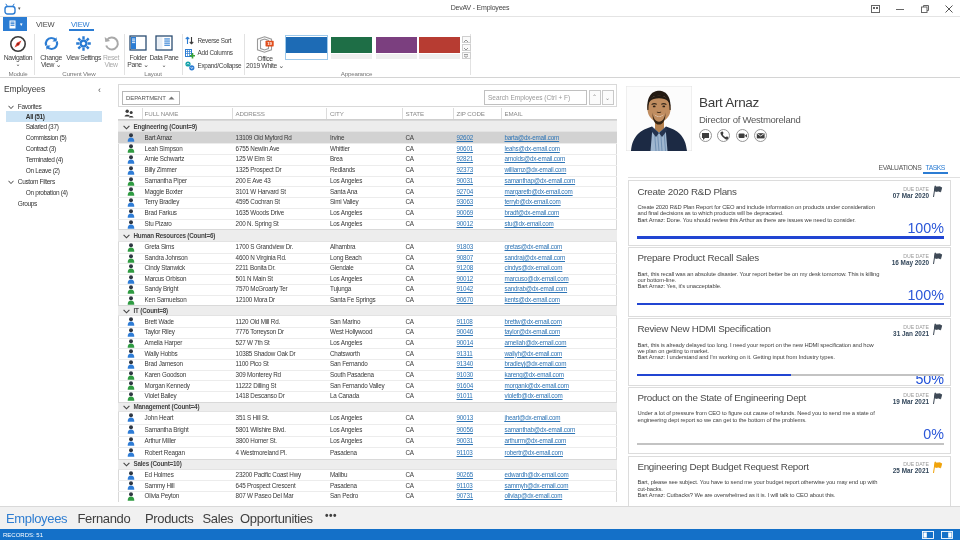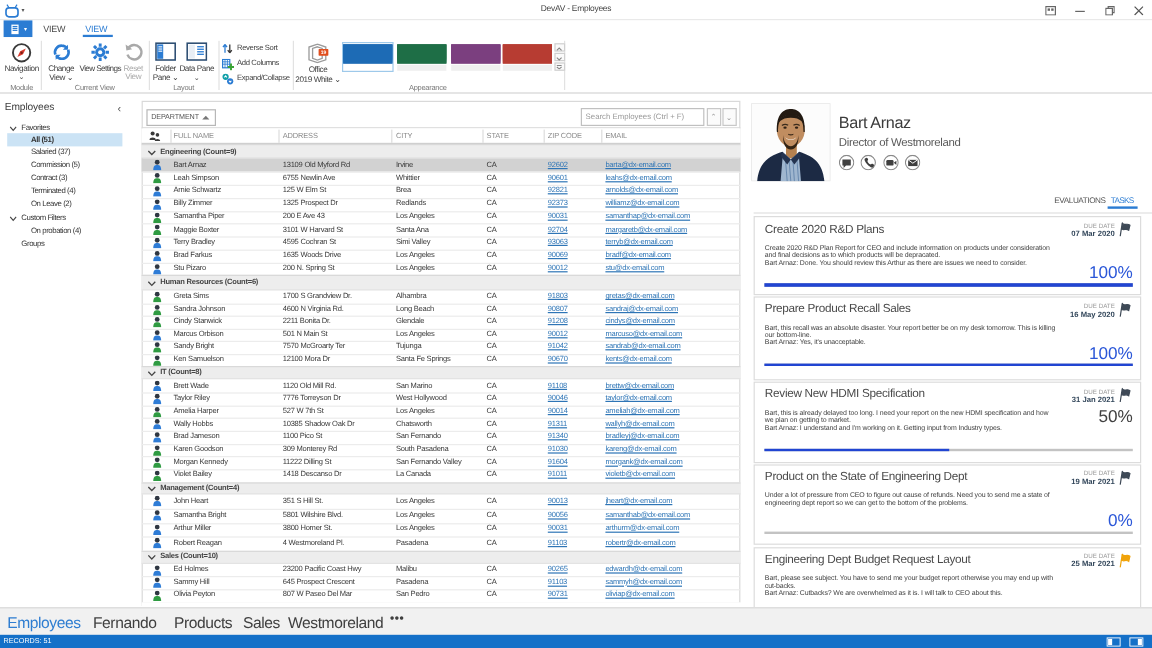--- a/index.html
+++ b/index.html
@@ -628,51 +628,51 @@
 <div class="abs" style="left:627.5px;top:318.0px;width:323.79999999999995px;height:67.5px;background:#fff;border:1px solid #dcdcdc;"></div>
 <div class="t" style="left:637.4px;top:323.2px;font-size:9.8px;color:#4a4a4a;font-weight:normal;letter-spacing:-0.25px;">Review New HDMI Specification</div>
 <div class="t" style="left:845px;top:323.5px;font-size:5.2px;color:#999;font-weight:normal;width:84px;text-align:right;">DUE DATE</div>
 <div class="t" style="left:845px;top:329.5px;font-size:6.4px;color:#33475b;font-weight:bold;width:84px;text-align:right;">31 Jan 2021</div>
 <svg class="abs" style="left:932px;top:323.0px" width="11" height="12" viewBox="0 0 11 12">
       <path d="M1.5 12 L3.2 0.8 M3.4 1.2 C5 3.4 7 0.6 9.6 2.6 L8.6 6.8 C6 4.8 4.4 7.6 2.6 5.6 Z" stroke="#3e4956" fill="#3e4956" stroke-width="1"></path>
     </svg>
 <div class="t" style="left:637.4px;top:341.6px;font-size:5.8px;color:#3f3f3f;font-weight:normal;letter-spacing:-0.1px;">Bart, this is already delayed too long. I need your report on the new HDMI specification and how</div>
 <div class="t" style="left:637.4px;top:347.90000000000003px;font-size:5.8px;color:#3f3f3f;font-weight:normal;letter-spacing:-0.1px;">we plan on getting to market.</div>
 <div class="t" style="left:637.4px;top:354.20000000000005px;font-size:5.8px;color:#3f3f3f;font-weight:normal;letter-spacing:-0.1px;">Bart Arnaz: I understand and I'm working on it. Getting input from Industry types.</div>
-<div class="t" style="left:794px;top:340px;font-size:14.3px;color:#404040;font-weight:normal;width:150px;text-align:right;">50%</div>
+<div class="t" style="left:794px;top:371px;font-size:14.3px;color:#1d4ed8;font-weight:normal;width:150px;text-align:right;">50%</div>
 <div class="abs" style="left:637px;top:373.7px;width:307px;height:2.5px;background:#c3c3c3;"></div>
 <div class="abs" style="left:637px;top:373.7px;width:153.5px;height:2.5px;background:#2145d2;"></div>
 <div class="abs" style="left:627.5px;top:386.8px;width:323.79999999999995px;height:67.69999999999999px;background:#fff;border:1px solid #dcdcdc;"></div>
 <div class="t" style="left:637.4px;top:392.0px;font-size:9.8px;color:#4a4a4a;font-weight:normal;letter-spacing:-0.25px;">Product on the State of Engineering Dept</div>
 <div class="t" style="left:845px;top:392.3px;font-size:5.2px;color:#999;font-weight:normal;width:84px;text-align:right;">DUE DATE</div>
 <div class="t" style="left:845px;top:398.3px;font-size:6.4px;color:#33475b;font-weight:bold;width:84px;text-align:right;">19 Mar 2021</div>
 <svg class="abs" style="left:932px;top:391.8px" width="11" height="12" viewBox="0 0 11 12">
       <path d="M1.5 12 L3.2 0.8 M3.4 1.2 C5 3.4 7 0.6 9.6 2.6 L8.6 6.8 C6 4.8 4.4 7.6 2.6 5.6 Z" stroke="#3e4956" fill="#3e4956" stroke-width="1"></path>
     </svg>
 <div class="t" style="left:637.4px;top:410.40000000000003px;font-size:5.8px;color:#3f3f3f;font-weight:normal;letter-spacing:-0.1px;">Under a lot of pressure from CEO to figure out cause of refunds. Need you to send me a state of</div>
 <div class="t" style="left:637.4px;top:416.70000000000005px;font-size:5.8px;color:#3f3f3f;font-weight:normal;letter-spacing:-0.1px;">engineering dept report so we can get to the bottom of the problems.</div>
 <div class="t" style="left:794px;top:426.3px;font-size:14.3px;color:#2b57d8;font-weight:normal;width:150px;text-align:right;">0%</div>
 <div class="abs" style="left:637px;top:442.5px;width:307px;height:2.5px;background:#c3c3c3;"></div>
 <div class="abs" style="left:627.5px;top:455.8px;width:323.79999999999995px;height:68.19999999999999px;background:#fff;border:1px solid #dcdcdc;"></div>
-<div class="t" style="left:637.4px;top:461.0px;font-size:9.8px;color:#4a4a4a;font-weight:normal;letter-spacing:-0.25px;">Engineering Dept Budget Request Layout</div>
+<div class="t" style="left:637.4px;top:461.0px;font-size:9.8px;color:#4a4a4a;font-weight:normal;letter-spacing:-0.25px;">Engineering Dept Budget Request Report</div>
 <div class="t" style="left:845px;top:461.3px;font-size:5.2px;color:#999;font-weight:normal;width:84px;text-align:right;">DUE DATE</div>
 <div class="t" style="left:845px;top:467.3px;font-size:6.4px;color:#33475b;font-weight:bold;width:84px;text-align:right;">25 Mar 2021</div>
 <svg class="abs" style="left:932px;top:460.8px" width="11" height="12" viewBox="0 0 11 12">
       <path d="M1.5 12 L3.2 0.8 M3.4 1.2 C5 3.4 7 0.6 9.6 2.6 L8.6 6.8 C6 4.8 4.4 7.6 2.6 5.6 Z" stroke="#f0a30a" fill="#f0a30a" stroke-width="1"></path>
     </svg>
 <div class="t" style="left:637.4px;top:479.40000000000003px;font-size:5.8px;color:#3f3f3f;font-weight:normal;letter-spacing:-0.1px;">Bart, please see subject. You have to send me your budget report otherwise you may end up with</div>
 <div class="t" style="left:637.4px;top:485.70000000000005px;font-size:5.8px;color:#3f3f3f;font-weight:normal;letter-spacing:-0.1px;">cut-backs.</div>
 <div class="t" style="left:637.4px;top:492.00000000000006px;font-size:5.8px;color:#3f3f3f;font-weight:normal;letter-spacing:-0.1px;">Bart Arnaz: Cutbacks? We are overwhelmed as it is. I will talk to CEO about this.</div>
 <div class="abs" style="left:626px;top:505.5px;width:334px;height:2px;background:#fff;"></div>
 <div class="abs" style="left:0px;top:505.5px;width:960px;height:24px;background:#f1f1f1;border-top:1px solid #d9d9d9;"></div>
 <div class="t" style="left:6px;top:510.5px;font-size:13px;color:#2e7dd1;font-weight:normal;letter-spacing:-0.35px;">Employees</div>
 <div class="t" style="left:77.5px;top:510.5px;font-size:13px;color:#3f3f3f;font-weight:normal;letter-spacing:-0.35px;">Fernando</div>
 <div class="t" style="left:145px;top:510.5px;font-size:13px;color:#3f3f3f;font-weight:normal;letter-spacing:-0.35px;">Products</div>
 <div class="t" style="left:202.5px;top:510.5px;font-size:13px;color:#3f3f3f;font-weight:normal;letter-spacing:-0.35px;">Sales</div>
-<div class="t" style="left:240px;top:510.5px;font-size:13px;color:#3f3f3f;font-weight:normal;letter-spacing:-0.35px;">Westmoreland</div>
+<div class="t" style="left:240px;top:510.5px;font-size:13px;color:#3f3f3f;font-weight:normal;letter-spacing:-0.35px;">Opportunities</div>
 <div class="t" style="left:325px;top:509.5px;font-size:10px;color:#3f3f3f;font-weight:bold;letter-spacing:0.5px;">•••</div>
 <div class="abs" style="left:0px;top:529px;width:960px;height:11px;background:#1470c8;"></div>
 <div class="t" style="left:3px;top:531.5px;font-size:6px;color:#fff;font-weight:normal;">RECORDS: 51</div>
 <svg class="abs" style="left:922px;top:531px" width="12" height="8" viewBox="0 0 12 8">
       <rect x="0.5" y="0.5" width="11" height="7" fill="none" stroke="#fff" stroke-width="0.9"></rect>
       <rect x="1.4" y="1.4" width="3.4" height="5.2" fill="#fff"></rect>
     </svg>
 <svg class="abs" style="left:941px;top:531px" width="12" height="8" viewBox="0 0 12 8">
       <rect x="0.5" y="0.5" width="11" height="7" fill="none" stroke="#fff" stroke-width="0.9"></rect>
       <rect x="7.2" y="1.4" width="3.4" height="5.2" fill="#fff"></rect>

